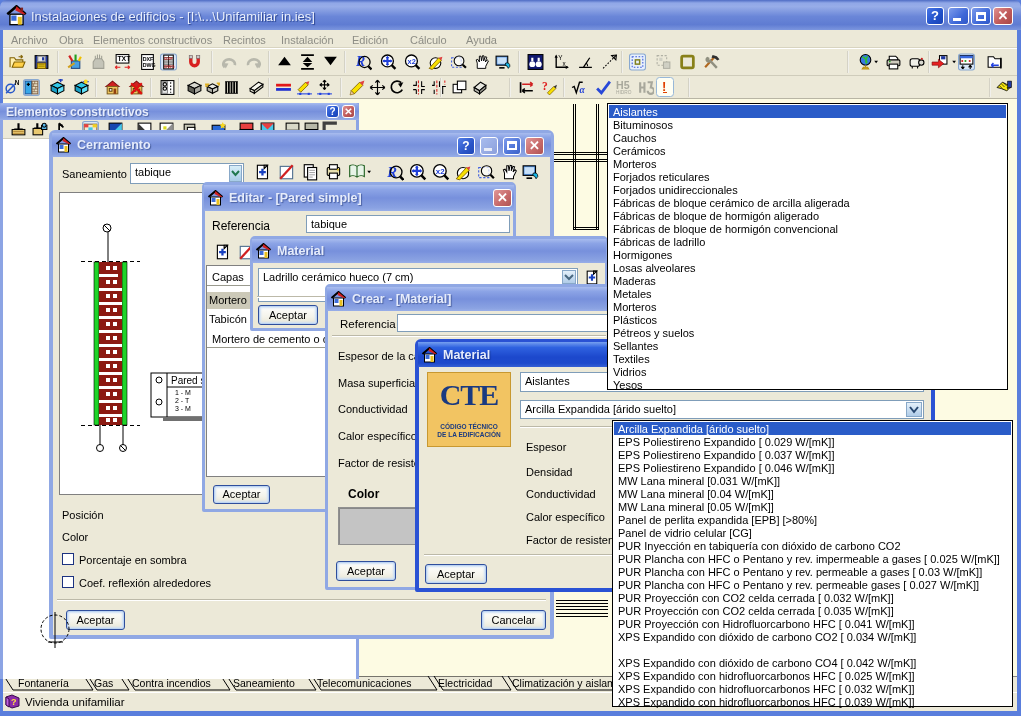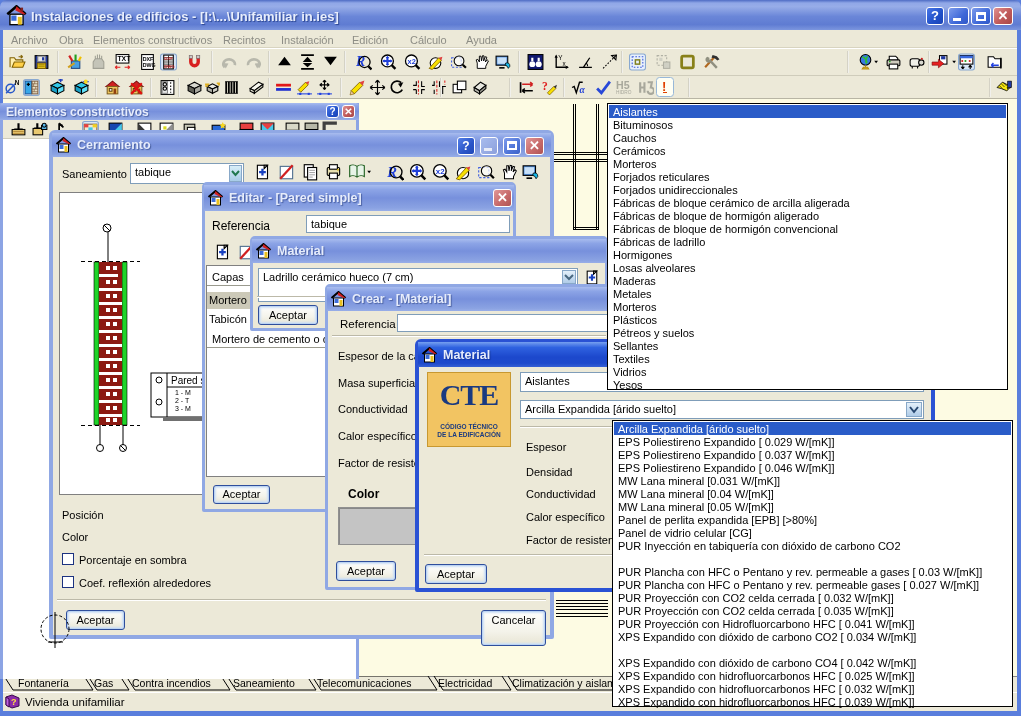--- a/index.html
+++ b/index.html
@@ -26,21 +26,21 @@
 <div class="abs" style="left:0;top:0;width:1021px;height:30px;background:#6A86D8;border-radius:7px 7px 0 0"></div>
 <div class="abs" style="left:0;top:0;width:1021px;height:30px;background:linear-gradient(180deg,#4E6CC4 0%,#90A7E7 10%,#97ADE8 22%,#6A86D8 55%,#5F7CD2 82%,#7C96DE 100%);border-radius:7px 7px 0 0"></div>
 <svg class="abs" style="left:6px;top:5px" width="21" height="21" viewBox="0 0 16 16">
     <path d="M1 7 L8 1 L15 7" fill="none" stroke="#000" stroke-width="2"></path>
     <rect x="3" y="7" width="10" height="8" fill="#fff" stroke="#000"></rect>
     <rect x="4" y="8" width="4" height="4" fill="#3C6CD8"></rect>
     <rect x="9" y="9" width="3" height="6" fill="#E8C020"></rect>
     <path d="M7 4 L8 1 L15 7 L13 7 Z" fill="#D02020"></path>
     <rect x="11" y="2" width="2" height="3" fill="#802020"></rect>
   </svg>
-<div class="abs" style="left:31px;top:9px;font-size:13px;font-weight:bold;color:#E8EEFC;text-shadow:1px 1px 1px #2A4490">Instalaciones de edificios - [I:\...\Unifamiliar in.ies]</div>
+<div class="abs" style="left:31px;top:9px;font-size:13px;font-weight:normal;color:#E8EEFC;text-shadow:1px 1px 1px #2A4490">Instalaciones de edificios - [I:\...\Unifamiliar in.ies]</div>
 
 <div class="tbtn" style="left:926px;top:7px;background:linear-gradient(135deg,#4A77E8,#2050C8 60%,#1A44B8);font-size:13px;line-height:16px">?</div>
 <div class="tbtn" style="left:948px;top:7px;width:21px;background:linear-gradient(135deg,#7E9CEC,#3E68D8 60%,#3058C8)">
     <span style="position:absolute;left:4px;top:10px;width:8px;height:3px;background:#fff"></span>
   </div>
 <div class="tbtn" style="left:971px;top:7px;width:20px;background:linear-gradient(135deg,#7E9CEC,#3E68D8 60%,#3058C8)">
     <span style="position:absolute;left:4px;top:4px;width:10px;height:9px;border:2px solid #fff;border-top-width:3px"></span>
   </div>
 <div class="tbtn" style="left:993px;top:7px;width:20px;background:linear-gradient(135deg,#E09090,#C05A5A 55%,#A84848);font-size:13px;line-height:16px">✕</div>
 
@@ -681,21 +681,21 @@
   </g>
  </svg>
  <div class="lbl" style="left:9px;top:375px">Posición</div>
  <div class="lbl" style="left:9px;top:397px">Color</div>
  <div class="chk" style="left:9px;top:419px"></div>
     <div class="lbl" style="left:26px;top:420px">Porcentaje en sombra</div>
  <div class="chk" style="left:9px;top:442px"></div>
     <div class="lbl" style="left:26px;top:443px">Coef. reflexión alrededores</div>
  <div class="groove" style="left:4px;top:465px;width:489px"></div>
  <div class="btn" style="left:13px;top:476px;width:59px;height:20px;line-height:18px">Aceptar</div>
- <div class="btn" style="left:428px;top:476px;width:65px;height:36px;line-height:18px">Cancelar</div>
+ <div class="btn" style="left:428px;top:476px;width:65px;height:20px;line-height:18px">Cancelar</div>
 </div>
 
 <div class="win" style="left:202px;top:182px;width:314px;height:330px;border:3px solid #90A8E4;border-radius:5px 5px 2px 2px">
  <div class="tb grad-in" style="top:0;height:26px;margin:0 -1px">
       <svg width="17" height="16" viewBox="0 0 16 16">
         <path d="M1 7 L8 1 L15 7" fill="none" stroke="#000" stroke-width="2"></path>
         <rect x="3" y="7" width="10" height="8" fill="#fff" stroke="#000"></rect>
         <rect x="4" y="8" width="4" height="4" fill="#3C6CD8"></rect>
         <rect x="9" y="9" width="3" height="6" fill="#E8C020"></rect>
         <path d="M7 4 L8 1 L15 7 L13 7 Z" fill="#D02020"></path>
@@ -834,20 +834,21 @@
 <div class="li" style="left:5px;top:2px;color:#fff;font-size:11px">Arcilla Expandida [árido suelto]</div>
 <div class="li" style="left:5px;top:15px;font-size:11px">EPS Poliestireno Expandido [ 0.029 W/[mK]]</div>
 <div class="li" style="left:5px;top:28px;font-size:11px">EPS Poliestireno Expandido [ 0.037 W/[mK]]</div>
 <div class="li" style="left:5px;top:41px;font-size:11px">EPS Poliestireno Expandido [ 0.046 W/[mK]]</div>
 <div class="li" style="left:5px;top:54px;font-size:11px">MW Lana mineral [0.031 W/[mK]]</div>
 <div class="li" style="left:5px;top:67px;font-size:11px">MW Lana mineral [0.04 W/[mK]]</div>
 <div class="li" style="left:5px;top:80px;font-size:11px">MW Lana mineral [0.05 W/[mK]]</div>
 <div class="li" style="left:5px;top:93px;font-size:11px">Panel de perlita expandida  [EPB] [&gt;80%]</div>
 <div class="li" style="left:5px;top:106px;font-size:11px">Panel de vidrio celular [CG]</div>
 <div class="li" style="left:5px;top:119px;font-size:11px">PUR Inyección en tabiquería con dióxido de carbono CO2</div>
+<div class="li" style="left:5px;top:132px;font-size:11px">PUR Plancha con  HFC o Pentano y rev. impermeable a gases [ 0.025 W/[mK]]</div>
 <div class="li" style="left:5px;top:145px;font-size:11px">PUR Plancha con  HFC o Pentano y rev. permeable a gases [ 0.03 W/[mK]]</div>
 <div class="li" style="left:5px;top:158px;font-size:11px">PUR Plancha con HFC o Pentano y rev. permeable gases [ 0.027 W/[mK]]</div>
 <div class="li" style="left:5px;top:171px;font-size:11px">PUR Proyección con CO2 celda cerrada [ 0.032 W/[mK]]</div>
 <div class="li" style="left:5px;top:184px;font-size:11px">PUR Proyección con CO2 celda cerrada [ 0.035 W/[mK]]</div>
 <div class="li" style="left:5px;top:197px;font-size:11px">PUR Proyección con Hidrofluorcarbono HFC [ 0.041 W/[mK]]</div>
 <div class="li" style="left:5px;top:210px;font-size:11px">XPS Expandido con dióxido de carbono CO2 [ 0.034 W/[mK]]</div>
 <div class="li" style="left:5px;top:236px;font-size:11px">XPS Expandido con dióxido de carbono CO4 [ 0.042 W/[mK]]</div>
 <div class="li" style="left:5px;top:249px;font-size:11px">XPS Expandido con hidrofluorcarbonos HFC [ 0.025 W/[mK]]</div>
 <div class="li" style="left:5px;top:262px;font-size:11px">XPS Expandido con hidrofluorcarbonos HFC [ 0.032 W/[mK]]</div>
 <div class="li" style="left:5px;top:275px;font-size:11px">XPS Expandido con hidrofluorcarbonos HFC [ 0.039 W/[mK]]</div>

